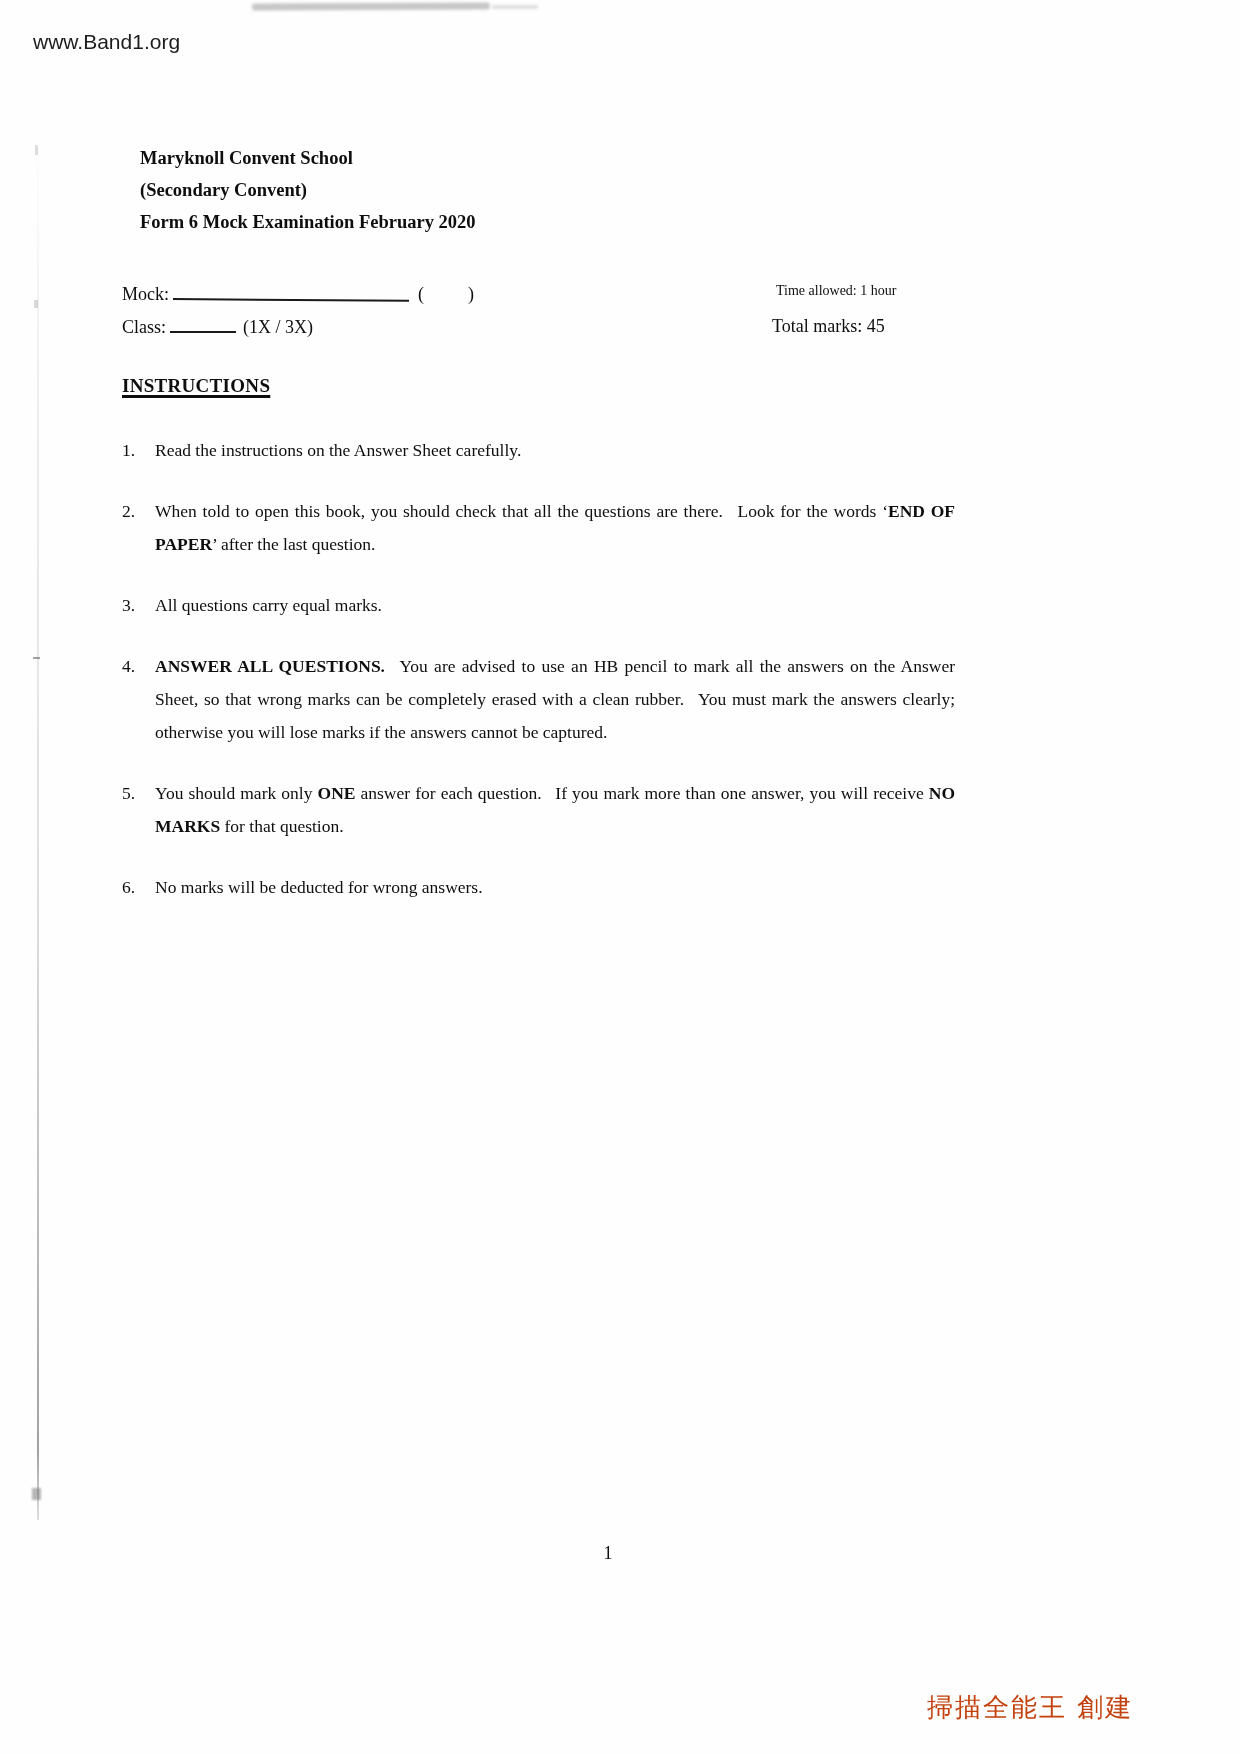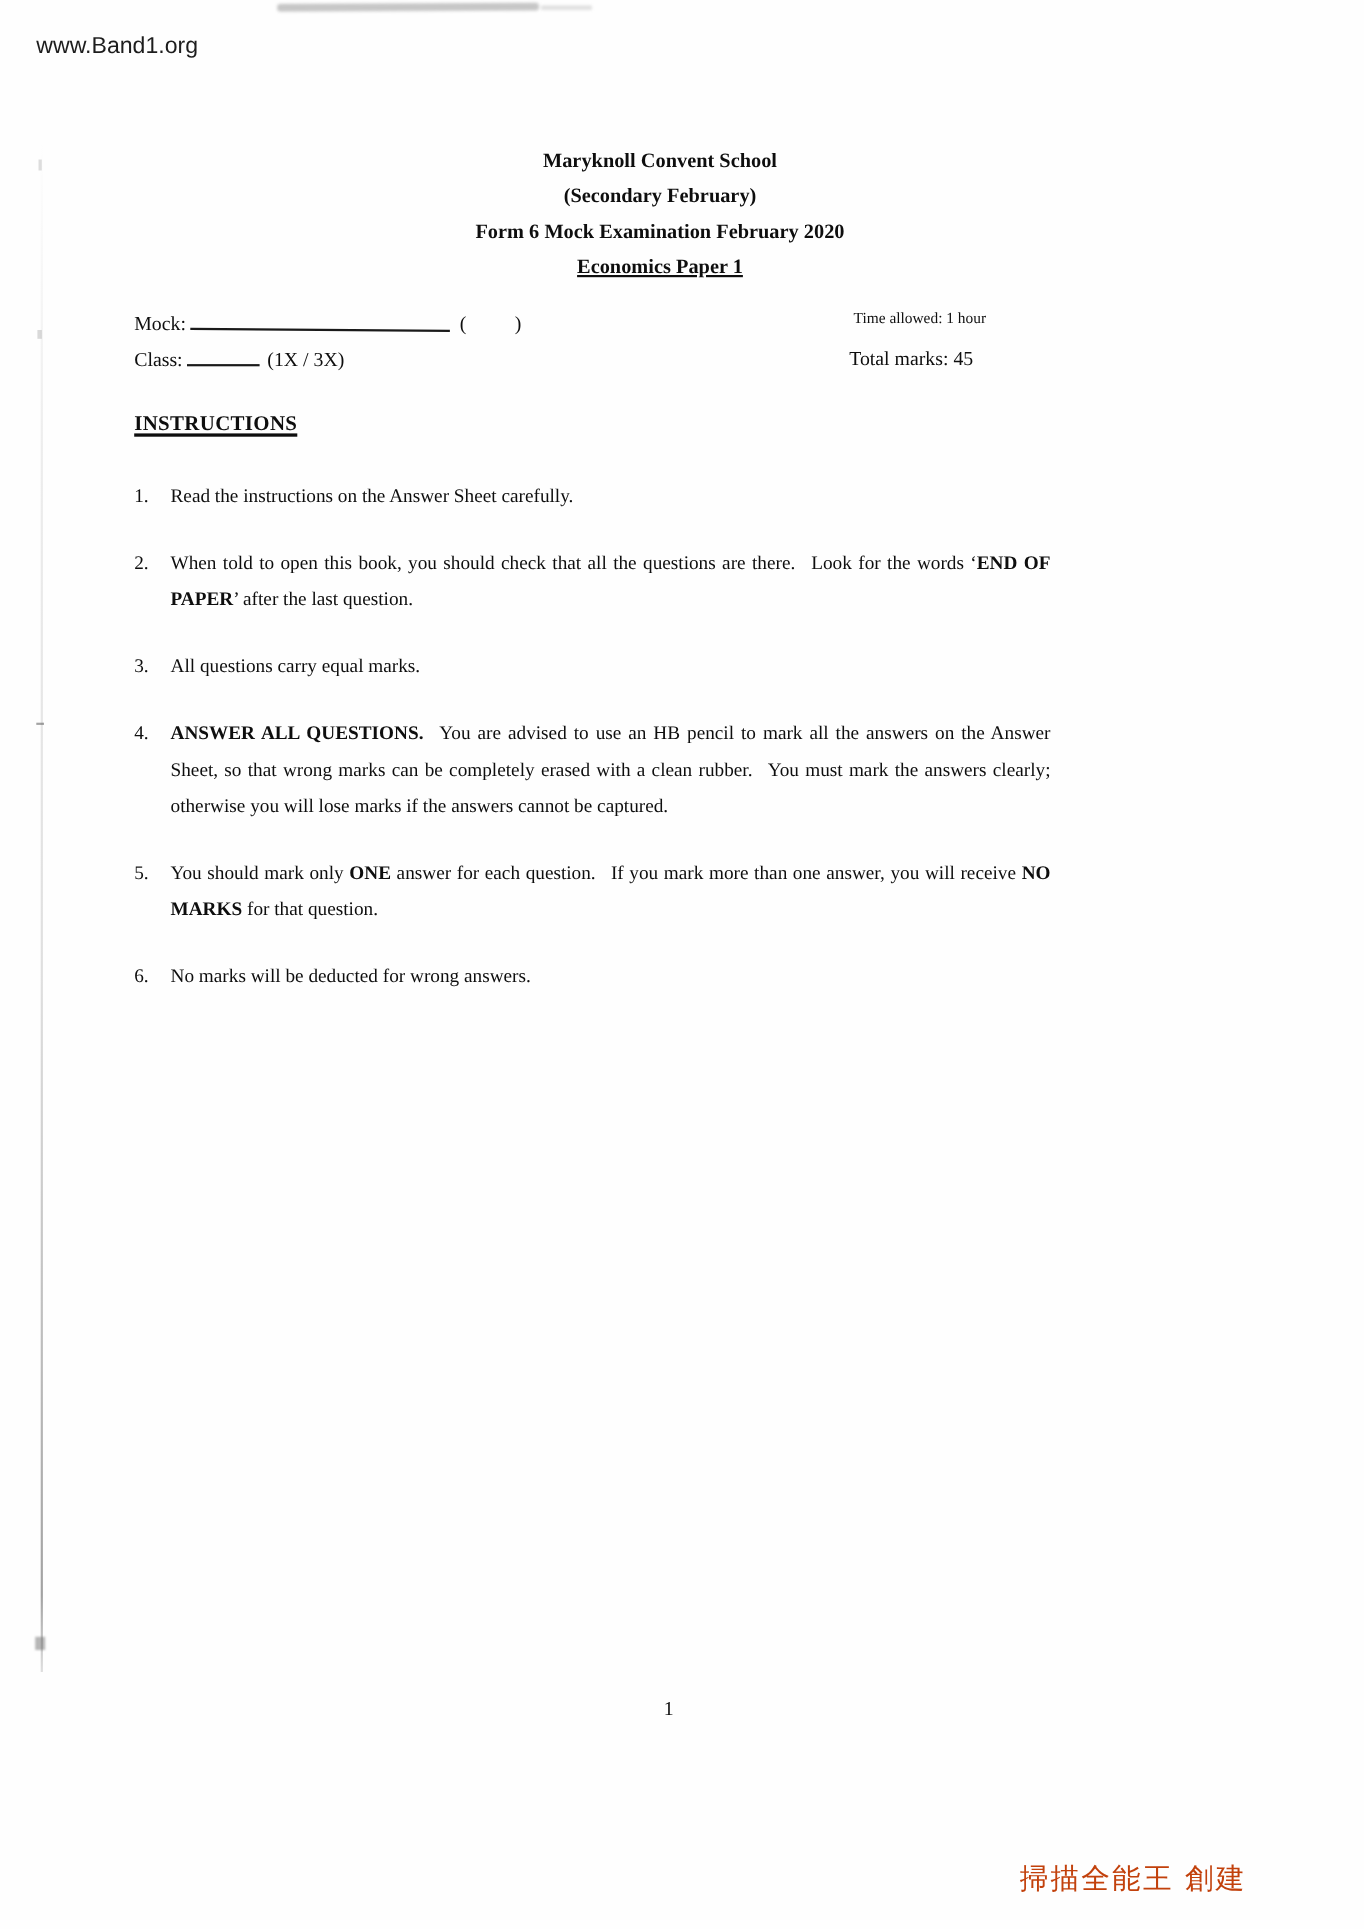--- a/index.html
+++ b/index.html
@@ -40,22 +40,22 @@
       rgba(105,105,105,.62) 95%,
       rgba(130,130,130,.25) 100%);
   }
   .speck-a { position: absolute; left: 33px; top: 657px; width: 7px; height: 2px; background: rgba(90,90,90,.55); }
   .speck-b { position: absolute; left: 34px; top: 300px; width: 4px; height: 8px; background: rgba(150,150,150,.35); filter: blur(.5px); }
   .speck-c { position: absolute; left: 32px; top: 1488px; width: 9px; height: 12px; background: rgba(110,110,110,.5); filter: blur(1px); }
   .speck-d { position: absolute; left: 35px; top: 145px; width: 3px; height: 10px; background: rgba(160,160,160,.35); filter: blur(.5px); }
 
   
   .title-block {
-    position: absolute; left: 140px; top: 131px; width: 920px;
-    text-align: center; font-weight: bold; font-size: 18.5px; line-height: 32px;
+    position: absolute; left: 140px; top: 142px; width: 920px;
+    font-weight: bold; font-size: 18.5px; line-height: 32px;
   }
   .paper-title span {
     text-decoration: underline;
     text-decoration-thickness: 2px;
     text-underline-offset: 2px;
   }
 
   
   .name-row  { position: absolute; left: 122px; top: 283px; font-size: 18px; }
   .class-row { position: absolute; left: 122px; top: 316px; font-size: 18px; }
@@ -110,23 +110,22 @@
   <div class="left-edge-line"></div>
   <div class="speck-a"></div>
   <div class="speck-b"></div>
   <div class="speck-c"></div>
   <div class="speck-d"></div>
 
   <div class="watermark">www.Band1.org</div>
 
   <div class="title-block">
     <div>Maryknoll Convent School</div>
-    <div>(Secondary February)</div>
+    <div>(Secondary Convent)</div>
     <div>Form 6 Mock Examination February 2020</div>
-    <div class="paper-title"><span>Economics Paper 1</span></div>
   </div>
 
   <div class="name-row">
     <span>Mock:</span><span class="blank-underline name-blank"></span><span class="paren-open">(</span><span class="paren-close">)</span>
   </div>
   <div class="time-allowed">Time allowed: 1 hour</div>
 
   <div class="class-row">
     <span>Class:</span><span class="blank-underline class-blank"></span><span class="class-options">(1X / 3X)</span>
   </div>

